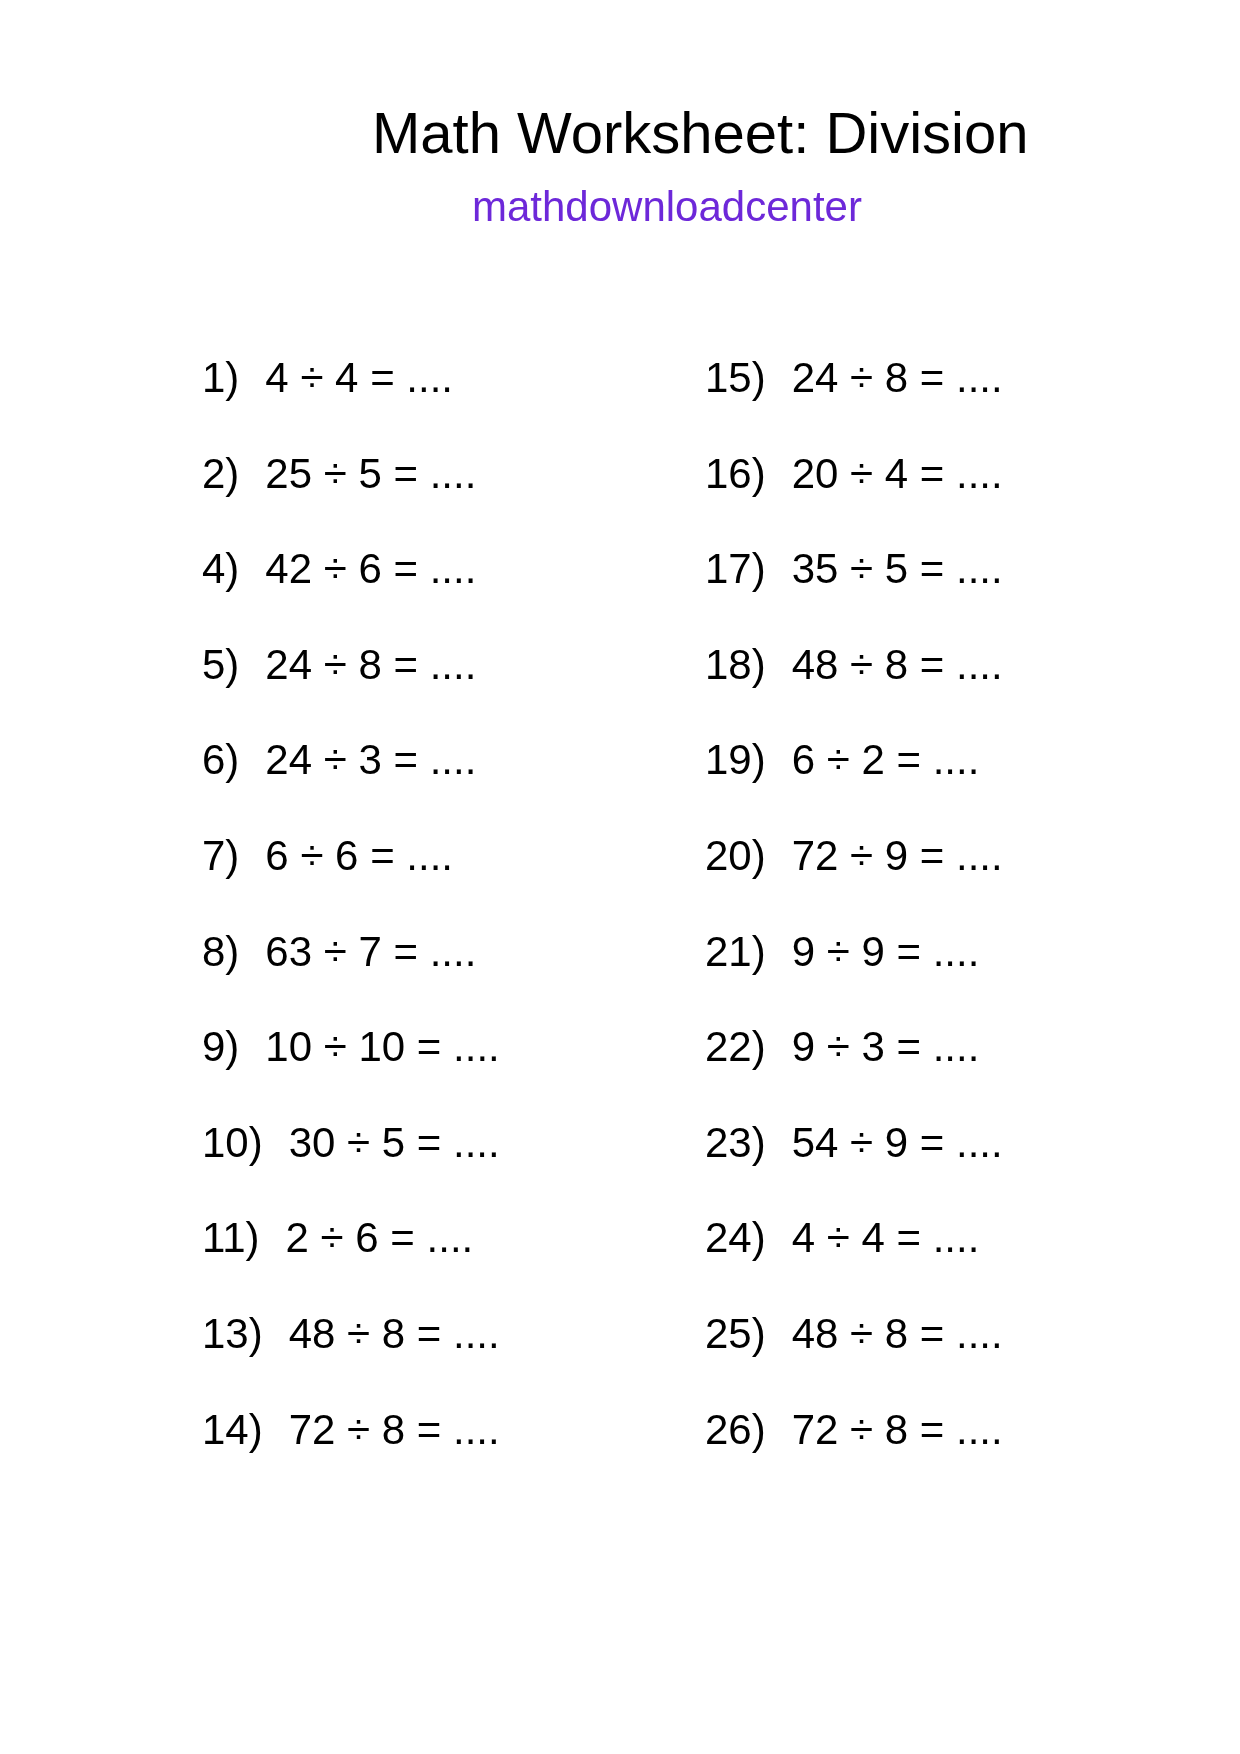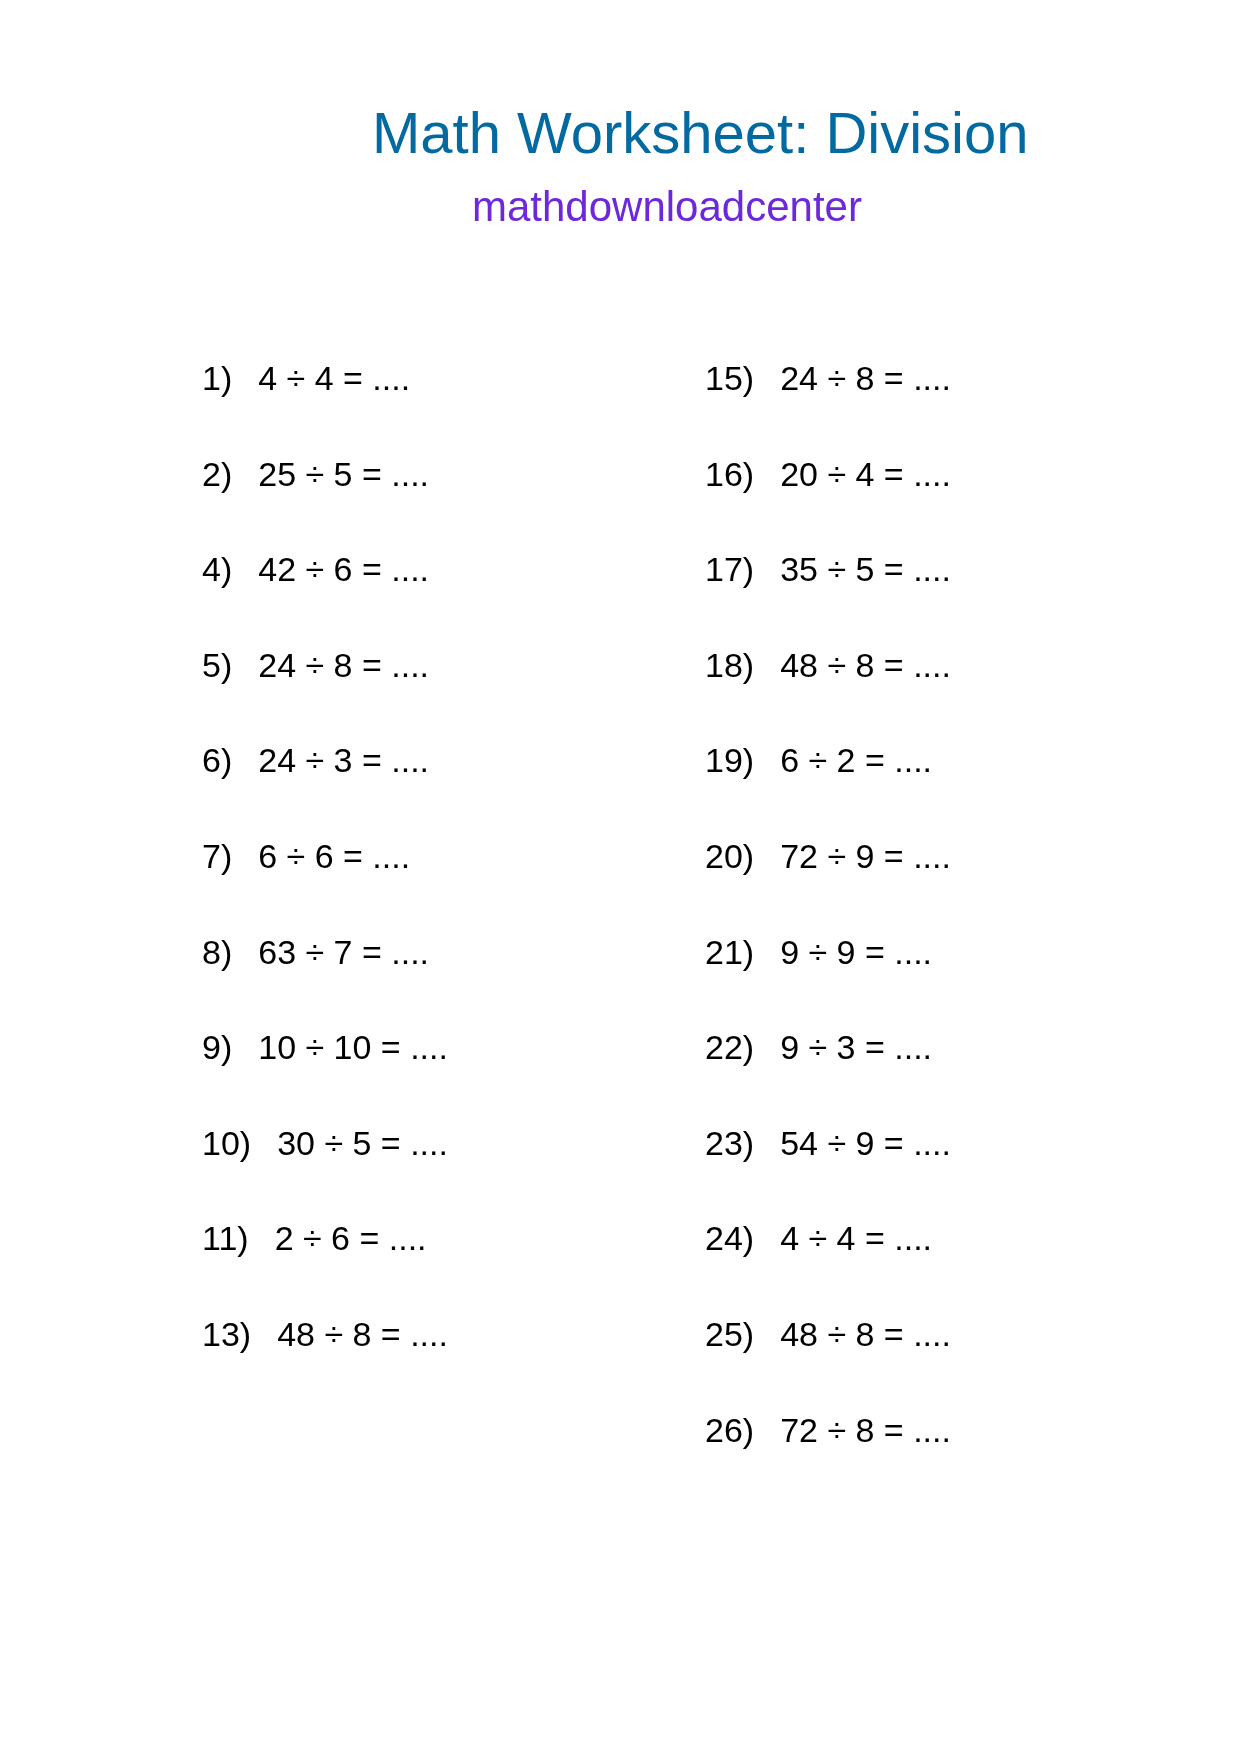--- a/index.html
+++ b/index.html
@@ -15,40 +15,40 @@
       font-family: "Liberation Sans", sans-serif;
       color: #000000;
     }
     .title {
       position: absolute;
       left: 372px;
       top: 100px;
       font-size: 58px;
       line-height: 66px;
       white-space: nowrap;
-      color: #0369a1;
+      color: #000000;
     }
     .subtitle {
       position: absolute;
       left: 472px;
       top: 183px;
       font-size: 42px;
       line-height: 48px;
       white-space: nowrap;
       color: #6d28d9;
     }
     .column {
       position: absolute;
       top: 352px;
     }
     .col-left { left: 202px; }
     .col-right { left: 705px; }
     .problem {
       height: 95.6px;
-      font-size: 34px;
+      font-size: 42px;
       line-height: 52px;
       white-space: nowrap;
     }
     .num { display: inline-block; }
     .expr { display: inline-block; margin-left: 26px; }
   </style>
 </head>
 <body>
 
 <div class="title">Math Worksheet: Division</div>
@@ -59,20 +59,21 @@
   <div class="problem"><span class="num">2)</span><span class="expr">25 ÷ 5 = ....</span></div>
   <div class="problem"><span class="num">4)</span><span class="expr">42 ÷ 6 = ....</span></div>
   <div class="problem"><span class="num">5)</span><span class="expr">24 ÷ 8 = ....</span></div>
   <div class="problem"><span class="num">6)</span><span class="expr">24 ÷ 3 = ....</span></div>
   <div class="problem"><span class="num">7)</span><span class="expr">6 ÷ 6 = ....</span></div>
   <div class="problem"><span class="num">8)</span><span class="expr">63 ÷ 7 = ....</span></div>
   <div class="problem"><span class="num">9)</span><span class="expr">10 ÷ 10 = ....</span></div>
   <div class="problem"><span class="num">10)</span><span class="expr">30 ÷ 5 = ....</span></div>
   <div class="problem"><span class="num">11)</span><span class="expr">2 ÷ 6 = ....</span></div>
   <div class="problem"><span class="num">13)</span><span class="expr">48 ÷ 8 = ....</span></div>
+  <div class="problem"><span class="num">14)</span><span class="expr">72 ÷ 8 = ....</span></div>
 </div>
 
 <div class="column col-right">
   <div class="problem"><span class="num">15)</span><span class="expr">24 ÷ 8 = ....</span></div>
   <div class="problem"><span class="num">16)</span><span class="expr">20 ÷ 4 = ....</span></div>
   <div class="problem"><span class="num">17)</span><span class="expr">35 ÷ 5 = ....</span></div>
   <div class="problem"><span class="num">18)</span><span class="expr">48 ÷ 8 = ....</span></div>
   <div class="problem"><span class="num">19)</span><span class="expr">6 ÷ 2 = ....</span></div>
   <div class="problem"><span class="num">20)</span><span class="expr">72 ÷ 9 = ....</span></div>
   <div class="problem"><span class="num">21)</span><span class="expr">9 ÷ 9 = ....</span></div>

